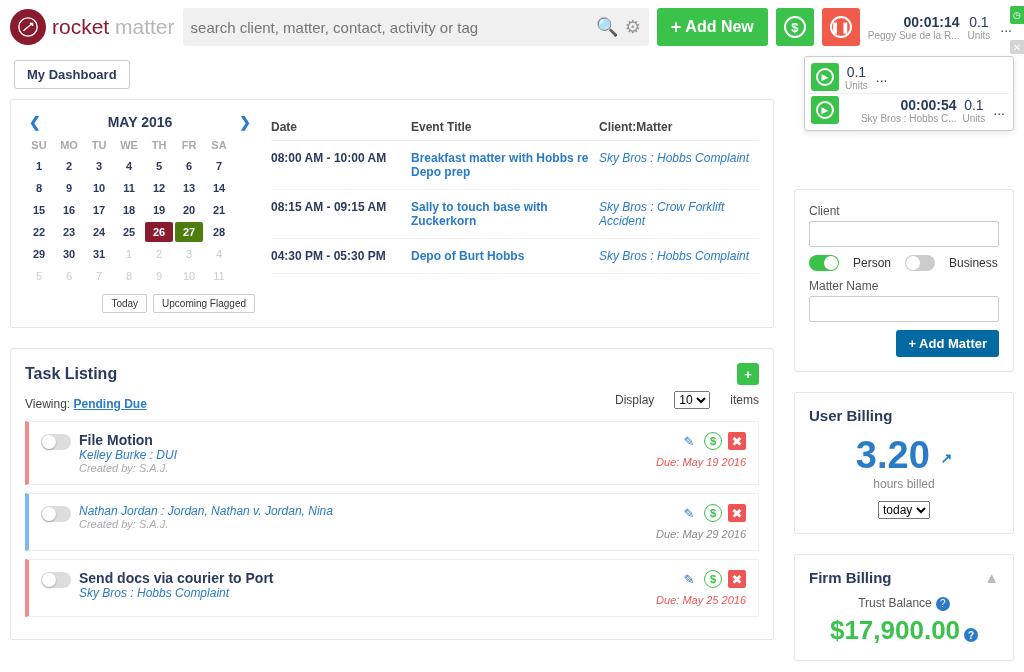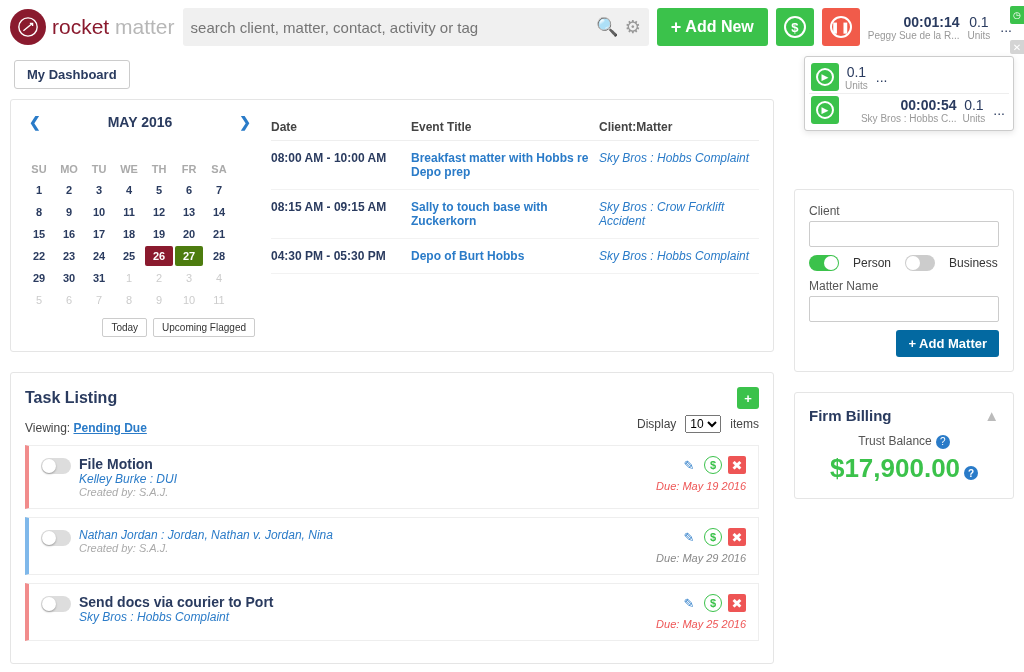--- a/index.html
+++ b/index.html
@@ -30,21 +30,21 @@
 .dt-row:last-child { border-bottom:none; }
 .dt-play { width: 28px; height: 28px; background: #3bc24b; border-radius: 3px; display: flex; align-items: center; justify-content: center; cursor: pointer; }
 .dt-ell { font-size:14px; color:#2a3b5f; cursor:pointer; padding:0 2px;}
 .main { display: flex; padding: 0 10px 20px; gap: 20px; align-items: flex-start; }
 .left { flex: 1; }
 .right { width: 220px; display:flex; flex-direction:column; gap:20px; padding-top:90px;}
 .tab-mydash { display:inline-block; border:1px solid #ccc; border-radius:3px; padding:6px 12px; font-size:13px; color:#2a3b5f; font-weight:600; background:#fff; margin:6px 0 10px 14px; cursor:pointer;}
 .card { border:1px solid #e5e5e5; border-radius:3px; padding:14px; background:#fff; }
 .cal-header { display:flex; align-items:center; justify-content:space-between; font-weight:700; color:#2a3b5f; font-size:14px; padding:0 4px 6px;}
 .cal-nav { color:#2a7bc8; cursor:pointer; font-size:14px; }
-.cal-grid { display:grid; grid-template-columns:repeat(7,28px); gap:2px; font-size:11px; text-align:center;margin-top:24px; }
+.cal-grid { display:grid; grid-template-columns:repeat(7,28px); gap:2px; font-size:11px; text-align:center; }
 .cal-dow { color:#aaa; font-weight:600; padding:3px 0;}
 .cal-day { color:#2a3b5f; font-weight:700; padding:4px 0; cursor:pointer; border-radius:2px;}
 .cal-day.sel { background:#8a1a2e; color:#fff; }
 .cal-day.gray { background:#4d7c0f; color:#fff; }
 .cal-day.muted { color:#ccc; font-weight:400;}
 .cal-footer { display:flex; gap:6px; justify-content:flex-end; margin-top:8px;}
 .mini-btn { border:1px solid #ccc; padding:3px 8px; font-size:10px; border-radius:2px; cursor:pointer; background:#fff;}
 .two-col { display:flex; gap:16px; }
 .cal-box { width:230px; }
 .events-box { flex:1; }
@@ -52,21 +52,21 @@
 .ev-head { display:grid; grid-template-columns:140px 1fr 160px; font-size:12px; font-weight:700; color:#444; border-bottom:1px solid #eee; padding:6px 0;}
 .ev-row { display:grid; grid-template-columns:140px 1fr 160px; font-size:12px; padding:10px 0; border-bottom:1px solid #f2f2f2; align-items:start;}
 .ev-time { color:#2a3b5f; font-weight:600;}
 .ev-title { color:#2a7bc8; font-weight:700; cursor:pointer;}
 .ev-cm { color:#2a7bc8; font-style:italic; cursor:pointer;}
 .tasklist .tl-head { display:flex; justify-content:space-between; align-items:center; }
 .tl-title { font-size:16px; color:#2a3b5f; font-weight:700;}
 .plus-box { width:22px; height:22px; background:#3bc24b; color:#fff; border-radius:3px; display:flex;align-items:center;justify-content:center; cursor:pointer; font-weight:700;}
 .tl-sub { font-size:12px; margin-top:8px; color:#444;}
 .tl-sub a { color:#2a7bc8; font-weight:700; text-decoration:underline;}
-.tl-disp { font-size:12px; color:#444; display:flex; align-items:center; gap:9px;}
+.tl-disp { font-size:12px; color:#444; display:flex; align-items:center; gap:20px;}
 .tl-disp select { font-size:12px; }
 .tl-meta { display:flex; justify-content:space-between; align-items:center; margin-top:4px; margin-bottom:10px;}
 .task { border:1px solid #eee; border-left:4px solid #f18c8c; padding:10px 12px; margin-bottom:8px; background:#fff; display:flex; gap:8px;}
 .task.blue { border-left-color:#7fb8ea;}
 .toggle-sw { width:30px; height:16px; background:#ddd; border-radius:10px; position:relative; cursor:pointer; flex-shrink:0; margin-top:2px;}
 .toggle-sw::after { content:""; width:14px; height:14px; background:#fff; border-radius:50%; position:absolute; left:1px; top:1px; box-shadow:0 1px 2px rgba(0,0,0,.3);}
 .task-body { flex:1;}
 .task-title { color:#2a3b5f; font-weight:700; font-size:14px;}
 .task-cm { color:#2a7bc8; font-style:italic; font-size:12px; cursor:pointer;}
 .task-by { color:#aaa; font-style:italic; font-size:11px;}
@@ -341,20 +341,28 @@
           <span>Person</span>
       <span class="sw"></span>
           <span>Business</span>
     </div>
     <label class="field-lab">Matter Name</label>
     <input class="field-inp" style="">
     <button class="btn-green">Add Matter</button>
     <div style="clear:both"></div>
   </div>
 
+  <div class="card">
+    <div class="panel-title">User Billing</div>
+    <div class="big-num"><span>3.20</span> <span class="ext">↗</span></div>
+    <div class="num-sub">hours billed</div>
+    <div class="sel-center">
+          <select><option>today</option></select>
+        </div>
+  </div>
 
   <div class="card">
     <div class="panel-title"><span>Firm Billing</span><span class="chev-up">▲</span></div>
     <div class="firm-lab"><span>Trust Balance</span><span class="help-q">?</span></div>
     <div class="firm-amt"><span>$17,900.00</span><span class="help-q">?</span></div>
   </div>
 </div>
 </div>
 
 

